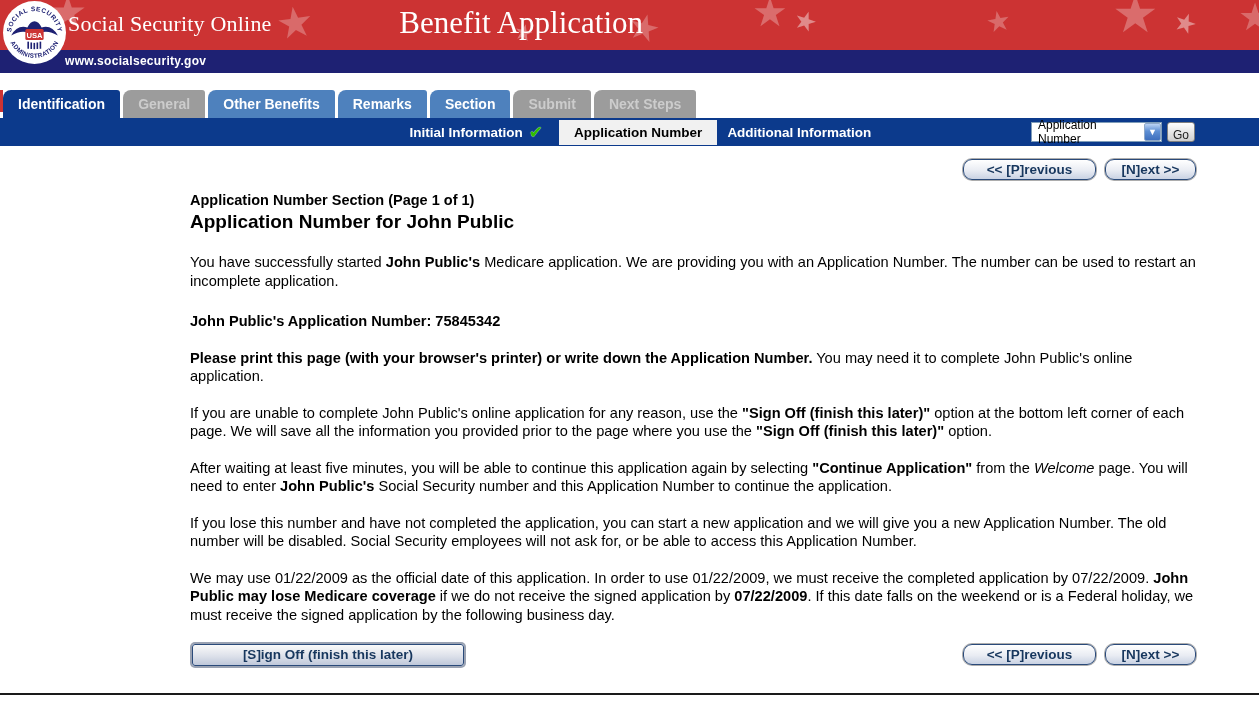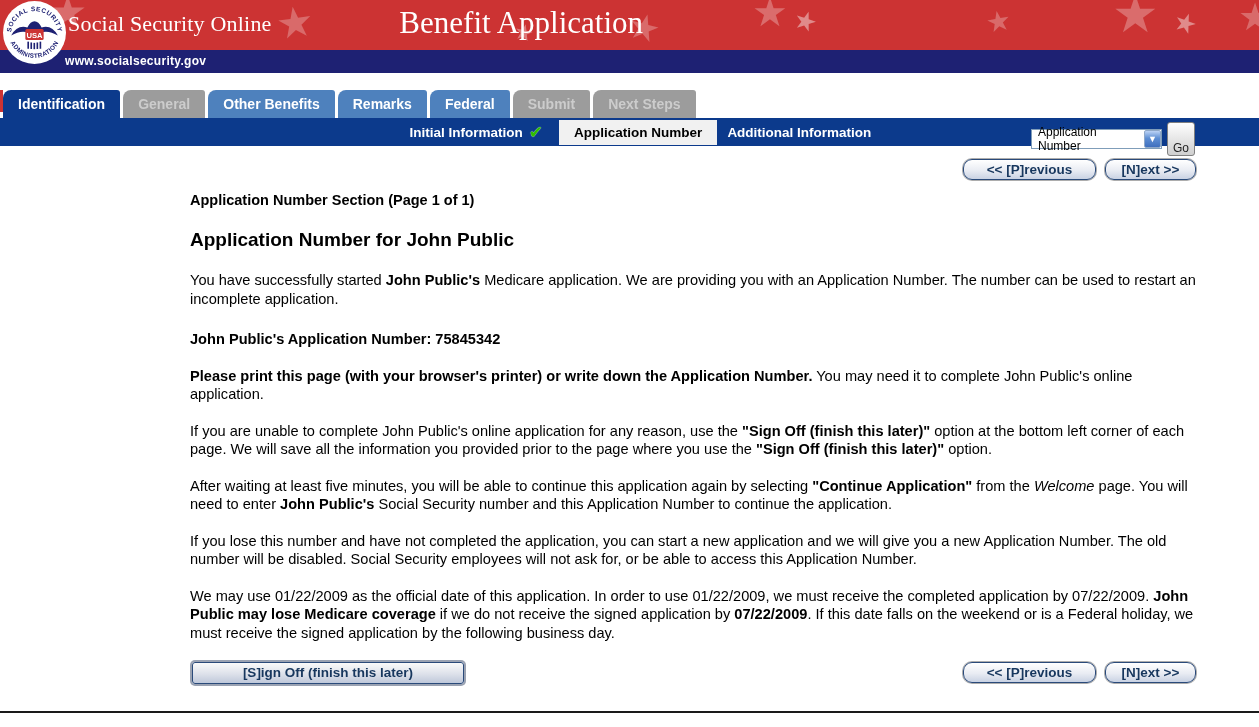--- a/index.html
+++ b/index.html
@@ -31,33 +31,33 @@
   .subnav { position:relative; height:28px; background:var(--bar-blue); display:flex; align-items:center;
     color:#fff; font-size:13.5px; font-weight:bold; padding-left:22px;justify-content:center; }
   .subnav-item { white-space:nowrap; }
   .check { color:var(--check-green); font-size:17px; margin-left:6px; text-shadow:0 0 1px #fff; }
   .subnav-item.current { background:#F1F1F1; color:#000; padding:5px 15px; margin:0 10px 0 16px; }
   .jump { position:absolute; right:64px; top:4px; display:flex; gap:5px; align-items:center; }
   .select { display:flex; align-items:center; background:#fff; border:1px solid #7F9DB9; height:20px; }
   .select .sel-text { font-size:12px; font-weight:normal; color:#000; padding:0 6px; width:112px; }
   .select .sel-arrow { width:17px; height:18px; margin:0; text-align:center; line-height:16px; font-size:9px;
     color:#fff; background:linear-gradient(#BCD3F5,#5E8FD4 45%,#3E6FBE); border:1px solid #8FA8C8; border-radius:2px; }
-  .go-btn { height:20px; padding:16px 5px; font-size:12px; color:#222; background:linear-gradient(#FEFEFE,#CFCFCF);
+  .go-btn { height:20px; padding:3px 5px; font-size:12px; color:#222; background:linear-gradient(#FEFEFE,#CFCFCF);
     border:1px solid #808080; border-radius:3px; line-height:18px; }
 
   
   .main { padding:13px 63px 0 190px; }
   .navrow { display:flex; justify-content:flex-end; gap:9px; }
   .navbtn { font-size:13.5px; font-weight:bold; color:var(--button-text); text-align:center;
     background:linear-gradient(#FFFFFF,#E9ECF3 55%,#C9D2E3); border:1px solid #2A4A7A; border-radius:9px;
     height:21px; line-height:19px; box-shadow:0 0 0 1px #ADADAD; }
   .btn-prev { width:133px; } .btn-next { width:91px; }
 
   .sec-title { font-size:14.5px; font-weight:bold; margin-top:12px; }
-  .page-title { font-size:19px; font-weight:bold; margin:21px 0 20px; }
+  .page-title { font-size:19px; font-weight:bold; margin:3px 0 20px; }
   .para { font-size:14.6px; line-height:18.5px; margin-bottom:18px; color:#000; }
   .para.bold-line { font-weight:bold;margin-top:22px; }
 
   .bottomrow { display:flex; justify-content:space-between; align-items:flex-start; margin-top:20px; }
   .signoff { width:272px; height:22px; font-size:13.5px; font-weight:bold; color:var(--button-text);
     text-align:center; line-height:20px; background:linear-gradient(#FAFAFA,#DDE1EA 55%,#BfC8DA);
     border:1px solid #2A4A7A; border-radius:3px; box-shadow:0 0 0 2px #9AA2B2; margin-left:2px; }
 
   .footer-line { margin-top:27px; border-top:2px solid #1A1A1A; }
 </style>
@@ -105,21 +105,21 @@
     </g>
   </svg>
 </div>
 
 <div class="tabrow">
   <span class="red-sliver"></span>
   <div class="tab active">Identification</div>
   <div class="tab disabled">General</div>
   <div class="tab enabled">Other Benefits</div>
   <div class="tab enabled">Remarks</div>
-  <div class="tab enabled">Federal</div>
+  <div class="tab enabled">Section</div>
   <div class="tab disabled">Submit</div>
   <div class="tab disabled">Next Steps</div>
 </div>
 
 <div class="subnav">
   <span class="subnav-item">Initial Information</span>
   <span class="check">✔</span>
   <span class="subnav-item current">Application Number</span>
   <span class="subnav-item">Additional Information</span>
   <div class="jump">

